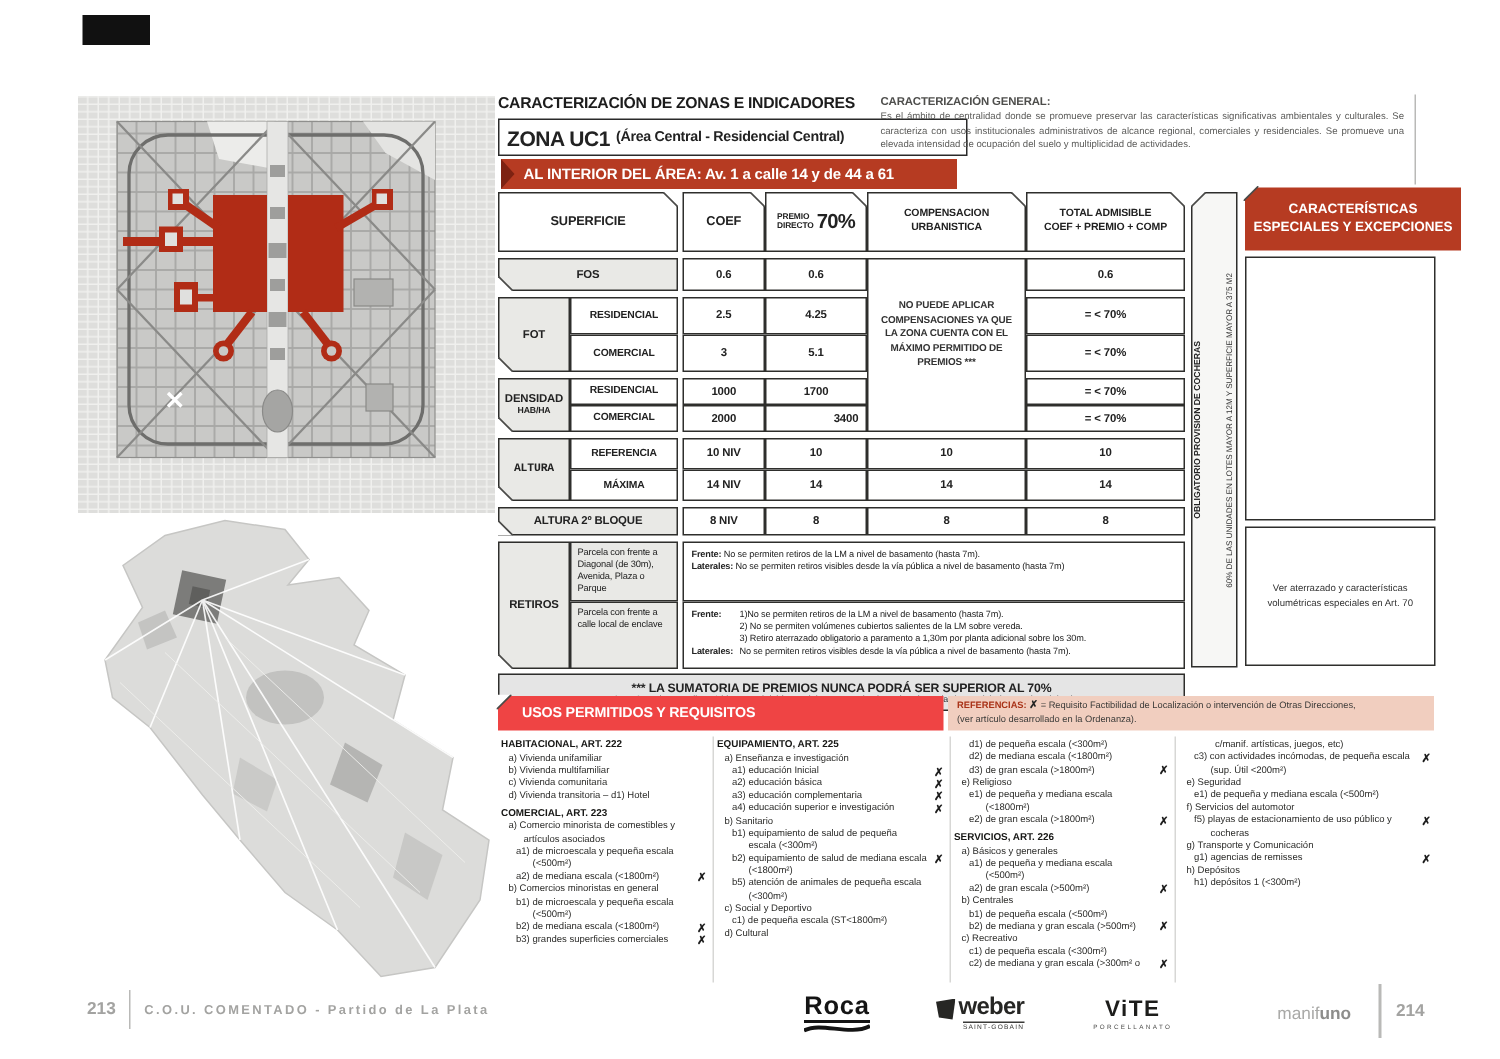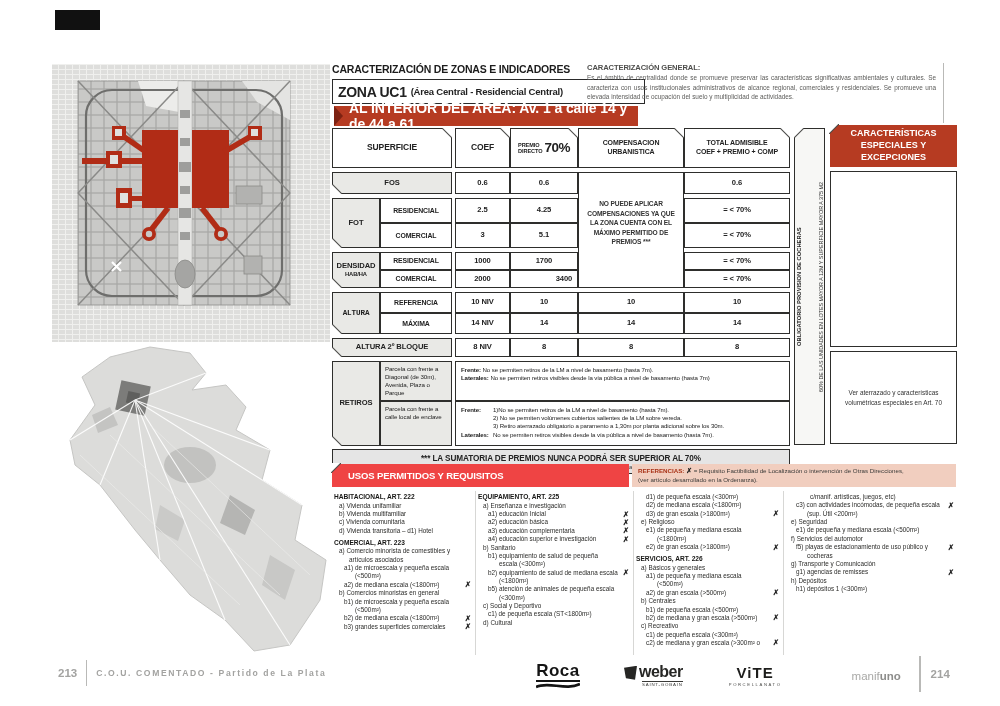--- a/index.html
+++ b/index.html
@@ -9,21 +9,21 @@
   
   .foldsvg{position:absolute;width:10px;height:10px;pointer-events:none;}
   .f-tr{top:-1px;right:-1px}.f-bl{bottom:-1px;left:-1px}.f-tl{top:-1px;left:-1px}
   
   #tab-black{left:55px;top:10px;width:45px;height:20px;background:#111;}
   #sec-title{left:332px;top:63px;width:330px;font-size:10.5px;font-weight:800;letter-spacing:-.2px;color:#1c1c1c;}
   #zona-box{left:332px;top:79px;width:306px;height:23px;border:1.6px solid #2a2a2a;display:flex;align-items:center;padding-left:5px;background:#fff;}
   #zona-box .zcode{font-size:14px;font-weight:800;letter-spacing:-.3px;}
   #zona-box .zname{font-size:9.5px;font-weight:700;margin-left:4px;letter-spacing:-.2px;}
   #red-bar{left:334px;top:106px;width:304px;height:20px;background:#b63b22;display:flex;align-items:center;color:#fff;
-           font-size:14px;font-weight:800;letter-spacing:-.1px;}
+           font-size:10px;font-weight:800;letter-spacing:-.1px;}
   #red-bar .arrow{width:0;height:0;border-top:10px solid transparent;border-bottom:10px solid transparent;border-left:9px solid #7d2212;margin-right:6px;}
   #gen-block{left:587px;top:63px;width:349px;height:60px;border-right:1px solid #b9b9b7;padding-right:7px;}
   #gen-block .gt{font-size:7.6px;font-weight:800;color:#4e4e4c;letter-spacing:-.1px;}
   #gen-block .gp{font-size:6.4px;line-height:1.5;color:#5c5c5a;margin-top:1px;text-align:justify;}
   
   #tablewrap{left:332px;top:128px;width:460px;height:318px;}
   .cell{position:absolute;border:1px solid #2e2e2c;background:#fff;display:flex;align-items:center;justify-content:center;
         text-align:center;font-size:7.6px;font-weight:700;letter-spacing:-.1px;box-sizing:border-box;line-height:1.15;}
   .cell.lab{background:#e9e9e6;}
   .cell.small{font-size:6.9px;}
@@ -43,21 +43,21 @@
   #sum-note{left:332px;top:449px;width:458px;height:25px;border:1px solid #2e2e2c;background:#e5e5e5;
             display:flex;flex-direction:column;align-items:center;justify-content:center;box-sizing:border-box;}
   #sum-note .s1{font-size:8.2px;font-weight:800;letter-spacing:-.1px;}
   #sum-note .s2{font-size:5.9px;color:#333;margin-top:1px;}
   
   #oblig{left:794px;top:128px;width:31px;height:317px;border:1px solid #2e2e2c;background:#f7f7f5;box-sizing:border-box;
          display:flex;align-items:center;justify-content:center;}
   #oblig .vt{writing-mode:vertical-rl;transform:rotate(180deg);text-align:center;line-height:1.35;}
   #oblig .v1{font-size:5.8px;font-weight:800;color:#222;}
   #oblig .v2{font-size:5.4px;color:#333;}
-  #panel-title{left:830px;top:125px;width:127px;height:42px;background:#b63b22;display:flex;align-items:center;justify-content:center;
+  #panel-title{left:830px;top:125px;width:144px;height:42px;background:#b63b22;display:flex;align-items:center;justify-content:center;
                text-align:center;color:#fff;font-size:9px;font-weight:800;line-height:1.3;box-sizing:border-box;}
   #panel-box1{left:830px;top:171px;width:127px;height:176px;border:1.4px solid #2e2e2c;background:#fff;box-sizing:border-box;}
   #panel-box2{left:830px;top:351px;width:127px;height:93px;border:1.4px solid #2e2e2c;background:#fff;box-sizing:border-box;
               display:flex;align-items:center;justify-content:center;text-align:center;font-size:6.4px;color:#333;padding:0 10px;line-height:1.45;}
   
   #usos-bar{left:332px;top:464px;width:297px;height:23px;background:#ef4444;display:flex;align-items:center;color:#fff;
             font-size:9.5px;font-weight:800;padding-left:16px;box-sizing:border-box;letter-spacing:-.1px;}
   #ref-box{left:632px;top:464px;width:324px;height:23px;background:#f1cebf;box-sizing:border-box;padding:2px 6px;
            font-size:6.2px;color:#3a3a38;line-height:1.45;}
   #ref-box .rlab{color:#a93318;font-weight:800;}

